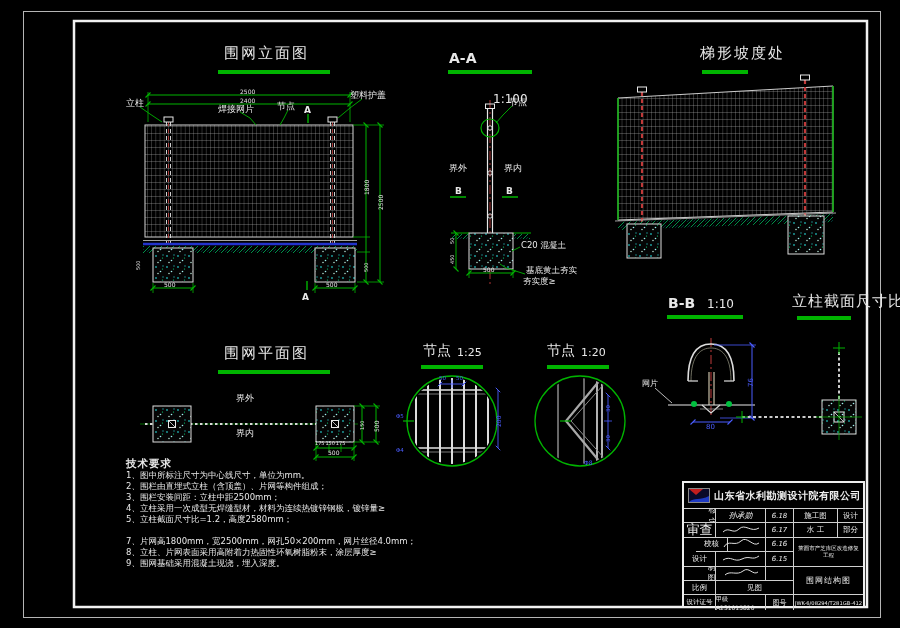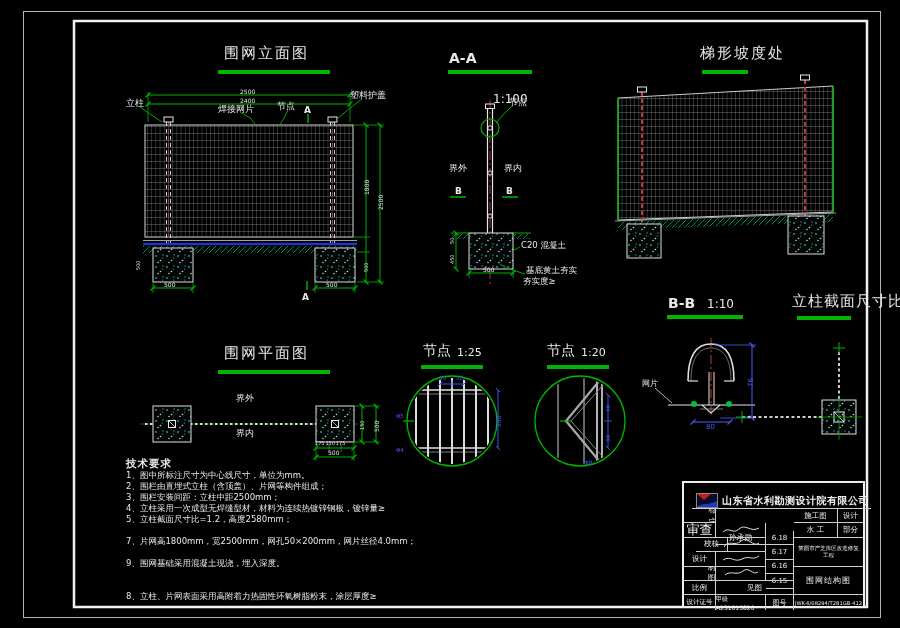--- a/index.html
+++ b/index.html
@@ -8,21 +8,21 @@
   svg{position:absolute;left:0;top:0;}
   .t{position:absolute;color:#e8e8e8;white-space:nowrap;z-index:5;line-height:1;}
   .grn{background:#00b400;position:absolute;z-index:4;}
   .blue{color:#4a5cff;}
   .rot{transform:rotate(-90deg);transform-origin:left top;}
   .tb{position:absolute;left:682px;top:481px;width:183px;height:127px;border:2px solid #eee;
       box-sizing:border-box;z-index:6;background:#000;}
   .tb .cell{position:absolute;box-sizing:border-box;border-right:1px solid #cfcfcf;
       border-bottom:1px solid #cfcfcf;display:flex;align-items:center;justify-content:center;
       color:#eee;overflow:hidden;}
-  .sig{color:#f0f0f0;margin-top:22px;}
+  .sig{font-style:italic;color:#f0f0f0;}
 </style>
 </head>
 <body>
 
 <div id="sheet">
 
 <svg width="900" height="628" viewBox="0 0 900 628">
   <defs>
     <pattern id="mesh" width="4.2" height="7" patternUnits="userSpaceOnUse">
       <path d="M0 0 H4.2 M0 0 V7" stroke="#b9b9b9" stroke-width="0.55"></path>
@@ -320,26 +320,26 @@
 <div class="t rot blue" style="left:606px;top:442px;font-size:5.5px;">30</div>
 <div class="t blue" style="left:584px;top:460px;font-size:6px;">Φ8</div>
 
 <div class="t" style="left:126px;top:458px;font-size:10.5px;font-weight:bold;letter-spacing:1px;">技术要求</div>
 <div class="t" style="left:126px;top:471px;font-size:8.5px;text-align:center;">1、图中所标注尺寸为中心线尺寸，单位为mm。</div>
 <div class="t" style="left:126px;top:482px;font-size:8.5px;">2、围栏由直埋式立柱（含顶盖）、片网等构件组成；</div>
 <div class="t" style="left:126px;top:493px;font-size:8.5px;">3、围栏安装间距：立柱中距2500mm；</div>
 <div class="t" style="left:126px;top:504px;font-size:8.5px;">4、立柱采用一次成型无焊缝型材，材料为连续热镀锌钢板，镀锌量≥</div>
 <div class="t" style="left:126px;top:515px;font-size:8.5px;">5、立柱截面尺寸比=1.2，高度2580mm；</div>
 <div class="t" style="left:126px;top:537px;font-size:8.5px;">7、片网高1800mm，宽2500mm，网孔50×200mm，网片丝径4.0mm；</div>
-<div class="t" style="left:126px;top:548px;font-size:8.5px;margin-top:44px;">8、立柱、片网表面采用高附着力热固性环氧树脂粉末，涂层厚度≥</div>
+<div class="t" style="left:126px;top:548px;font-size:8.5px;">8、立柱、片网表面采用高附着力热固性环氧树脂粉末，涂层厚度≥</div>
 <div class="t" style="left:126px;top:559px;font-size:8.5px;">9、围网基础采用混凝土现浇，埋入深度。</div>
 
 <div class="tb">
 
-  <div class="cell" style="left:8px;top:0;width:179px;height:26px;border-right:none;justify-content:flex-start;padding-left:4px;align-items:flex-end;">
+  <div class="cell" style="left:0;top:0;width:179px;height:26px;border-right:none;justify-content:flex-start;padding-left:4px;">
     <svg width="22" height="15" style="position:static;flex:none;margin-right:4px;">
       <rect x="0.5" y="0.5" width="21" height="14" fill="#0a0a2a" stroke="#888"></rect>
       <path d="M1 1 L15 1 L8 7 Z" fill="#c41e1e"></path>
       <path d="M1 14 C6 9 12 13 21 8 L21 14 Z" fill="#1e3ac4"></path>
     </svg>
     <span style="font-size:10px;font-weight:bold;letter-spacing:0.5px;">山东省水利勘测设计院有限公司</span>
   </div>
 
   <div class="cell" style="left:0;top:26px;width:32px;height:14.4px;font-size:10px;padding-left:28px;">核定</div>
   <div class="cell sig" style="left:32px;top:26px;width:50px;height:14.4px;font-size:8px;">孙承勋</div>

